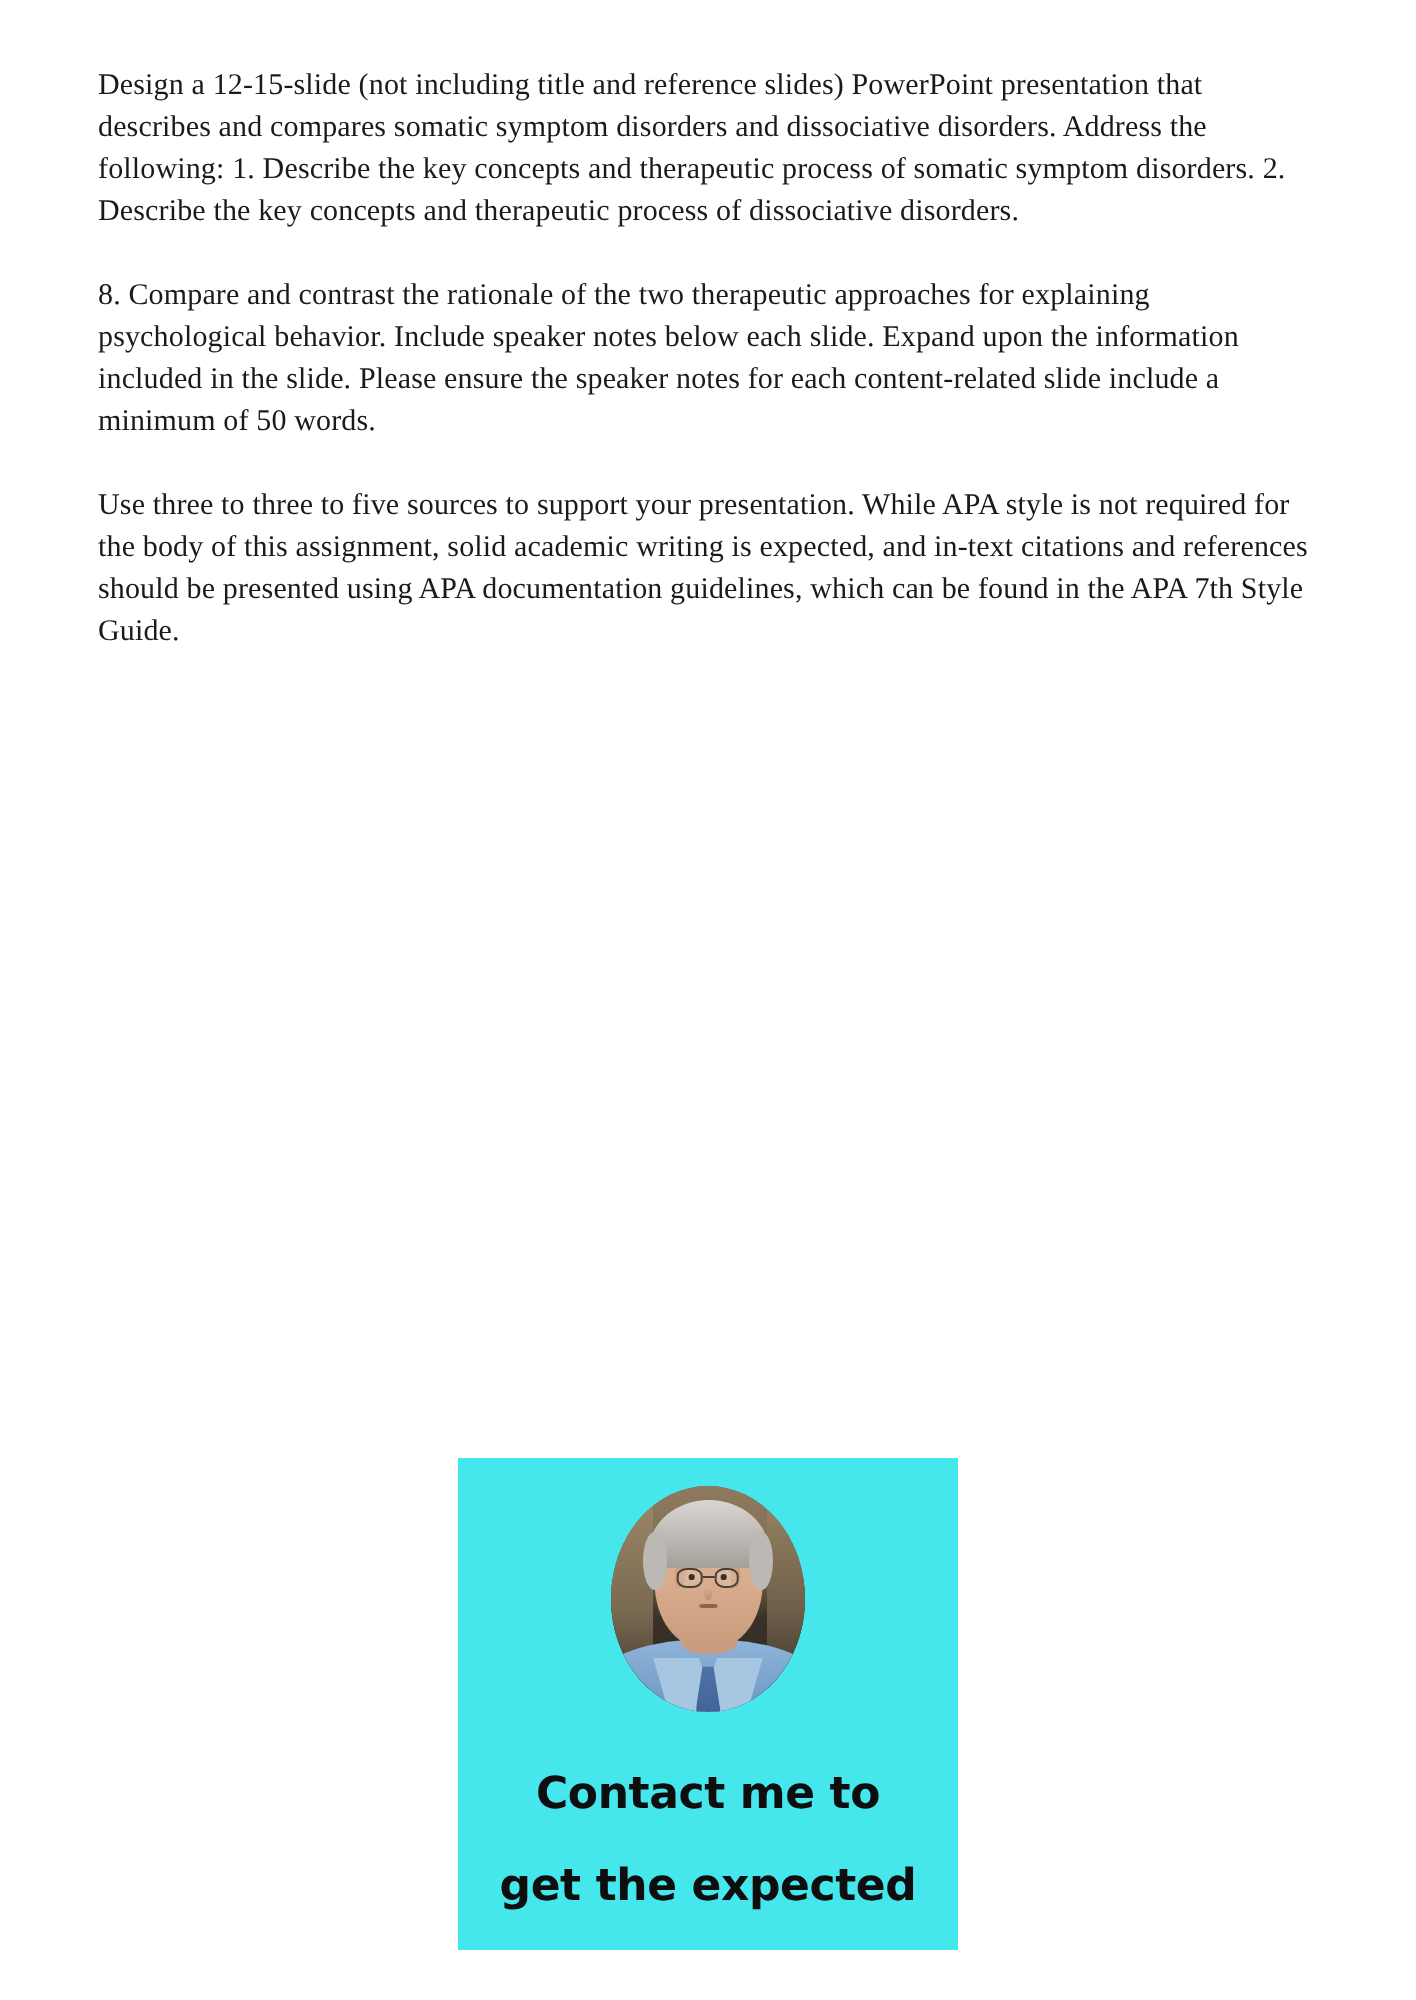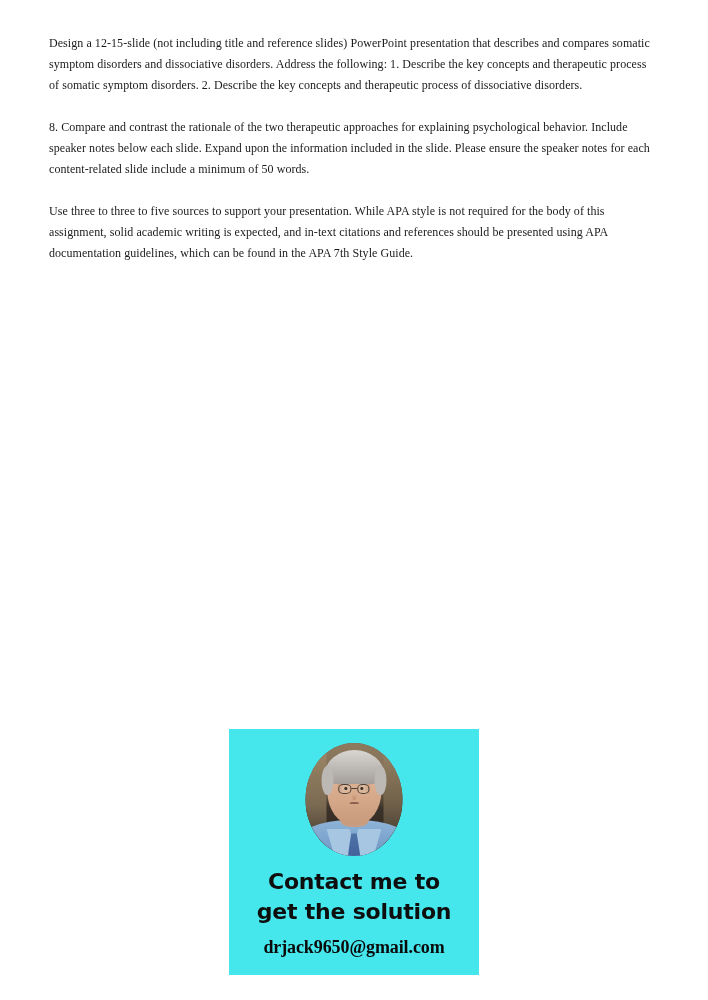--- a/index.html
+++ b/index.html
@@ -18,21 +18,21 @@
 
   
   .doc-body {
     position: absolute;
     left: 49px;
     top: 33px;
     width: 606px;
   }
   .doc-para {
     margin: 0 0 21px 0;
-    font-size: 12px;
+    font-size: 15px;
     line-height: 21px;
     color: #1a1a1a;
     text-align: left;
     letter-spacing: 0.005em;
   }
   .doc-para:last-child { margin-bottom: 16px; }
 
   
   .contact-card {
     position: absolute;
@@ -242,21 +242,21 @@
     top: 138px;
     text-align: center;
   }
   .card-heading {
     font-family: "DejaVu Sans", "Liberation Sans", sans-serif;
     font-weight: 700;
     font-size: 22px;
     line-height: 30px;
     color: #0e0e0e;
     letter-spacing: -0.2px;
-    margin: 0;
+    margin: 16px;
   }
   .card-email {
     font-family: "Liberation Serif", "DejaVu Serif", serif;
     font-weight: 700;
     font-size: 18px;
     line-height: 28px;
     color: #0a0a0a;
     margin: 6px 0 0 0;
     letter-spacing: -0.1px;
   }
@@ -296,17 +296,17 @@
         <div class="mouth"></div>
       </div>
       <div class="hair"></div>
       <div class="hair-l"></div>
       <div class="hair-r"></div>
     </div>
   </div>
 
   <div class="card-text">
     <div class="card-heading">Contact me to</div>
-    <div class="card-heading">get the solution</div>
+    <div class="card-heading">get the expected</div>
     <div class="card-email">drjack9650@gmail.com</div>
   </div>
 
 </div>
 
 </body></html>

